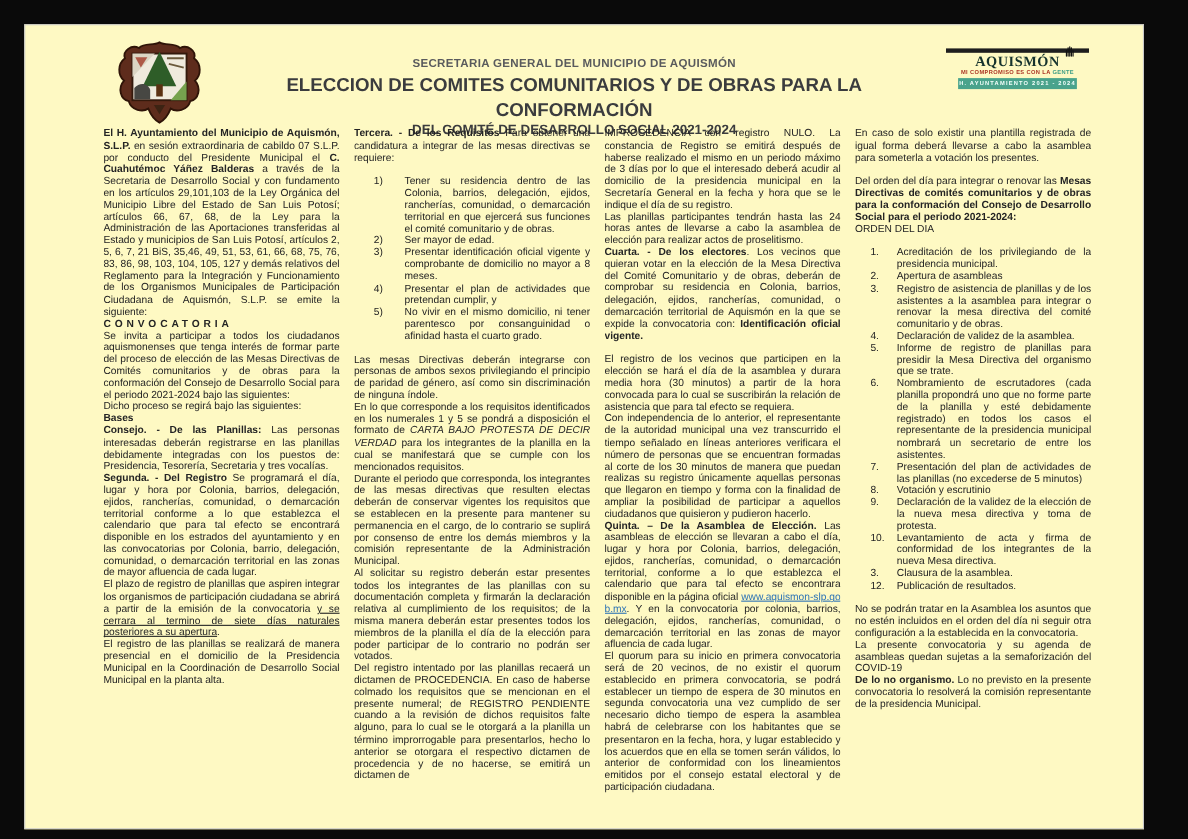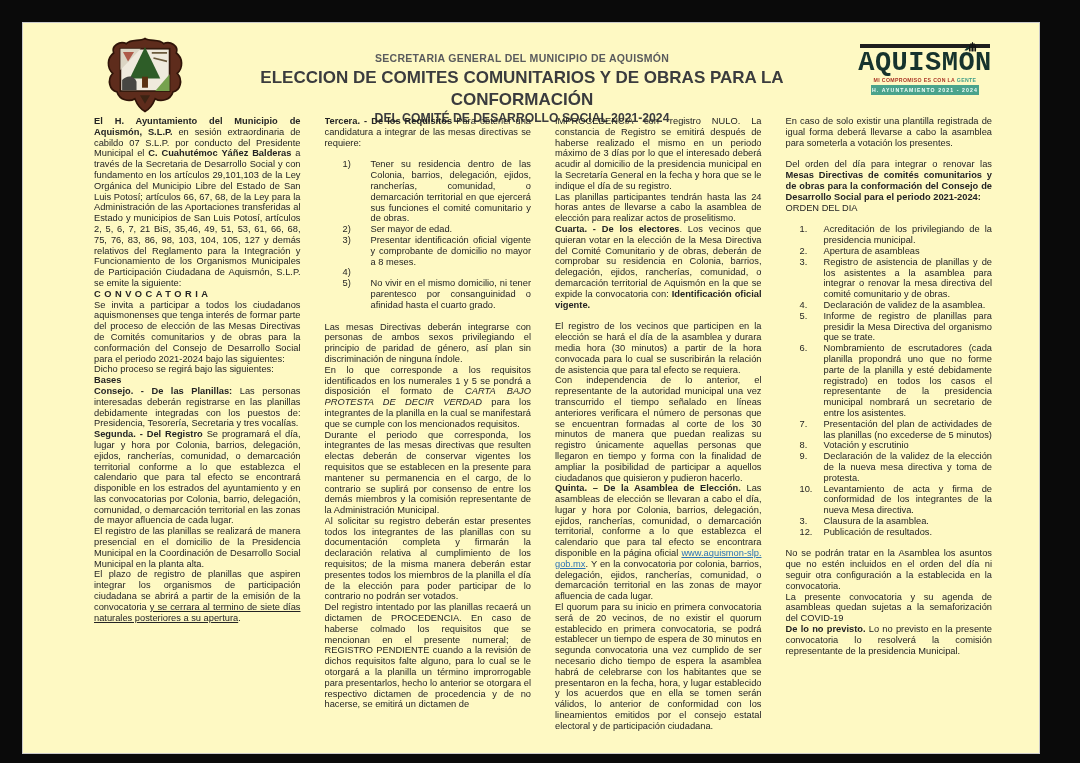--- a/index.html
+++ b/index.html
@@ -28,29 +28,29 @@
   }
   .crest{width:86px;height:78px;flex:0 0 86px;margin-left:10px;}
   .titles{flex:1;text-align:center;padding-top:16px;}
   .t1{font-size:10.5px;font-weight:bold;color:#5a5b5d;letter-spacing:.3px;}
   .t2{font-size:17px;font-weight:bold;color:#3b3c3e;line-height:1.3;margin-top:3px;}
   .t3{font-size:12.2px;font-weight:bold;color:#3b3c3e;line-height:1.3;}
   
   .aq{width:138px;flex:0 0 138px;text-align:center;position:relative;margin-top:8px;}
   .aq-topbar{height:4px;background:#1e1e1e;width:94%;margin:0 auto;}
   .aq-hand{position:absolute;top:-3px;right:16px;}
-  .aq-word{font-size:27px;font-weight:800;color:#16332d;letter-spacing:.5px;line-height:1.05;margin-top:1px;font-family:Liberation Mono, monospace;}
+  .aq-word{font-size:13px;font-weight:800;color:#16332d;letter-spacing:.5px;line-height:1.05;margin-top:1px;font-family:Liberation Serif, serif;}
   .aq-tagline{font-size:5.2px;font-weight:bold;color:#ab3526;letter-spacing:.35px;margin-top:0;}
   .aq-tagline .accent{color:#3f9e86;}
   .aq-band{background:#4aa38c;color:#f2fffb;font-size:5.2px;letter-spacing:1.1px;padding:2px 0;margin:2px auto 0;width:78%;font-weight:bold;}
   
   .cols{
     display:grid;
     grid-template-columns:repeat(4,1fr);
-    column-gap:24px;
+    column-gap:13px;
     padding:8px 48px 0 72px;
     height:calc(100% - 104px);
     box-sizing:border-box;
     overflow:hidden;
   }
   .col{
     font-size:9.3px;
     line-height:10.8px;
     overflow:hidden;
   }
@@ -109,49 +109,50 @@
 
   <main class="cols">
     <section class="col">
         <p class="para"><span class="b">El H. Ayuntamiento del Municipio de Aquismón, S.L.P.</span> en sesión extraordinaria de cabildo 07 S.L.P. por conducto del Presidente Municipal el <span class="b">C. Cuahutémoc Yáñez Balderas</span> a través de la Secretaria de Desarrollo Social y con fundamento en los artículos 29,101,103 de la Ley Orgánica del Municipio Libre del Estado de San Luis Potosí; artículos 66, 67, 68, de la Ley para la Administración de las Aportaciones transferidas al Estado y municipios de San Luis Potosí, artículos 2, 5, 6, 7, 21 BiS, 35,46, 49, 51, 53, 61, 66, 68, 75, 76, 83, 86, 98, 103, 104, 105, 127 y demás relativos del Reglamento para la Integración y Funcionamiento de los Organismos Municipales de Participación Ciudadana de Aquismón, S.L.P. se emite la siguiente:</p>
         <div class="center spaced">CONVOCATORIA</div>
         <p class="para">Se invita a participar a todos los ciudadanos aquismonenses que tenga interés de formar parte del proceso de elección de las Mesas Directivas de Comités comunitarios y de obras para la conformación del Consejo de Desarrollo Social para el periodo 2021-2024 bajo las siguientes:</p>
         <p class="para">Dicho proceso se regirá bajo las siguientes:</p>
         <div class="center b">Bases</div>
         <p class="para"><span class="b">Consejo. - De las Planillas:</span> Las personas interesadas deberán registrarse en las planillas debidamente integradas con los puestos de: Presidencia, Tesorería, Secretaria y tres vocalías.</p>
         <p class="para"><span class="b">Segunda. - Del Registro</span> Se programará el día, lugar y hora por Colonia, barrios, delegación, ejidos, rancherías, comunidad, o demarcación territorial conforme a lo que establezca el calendario que para tal efecto se encontrará disponible en los estrados del ayuntamiento y en las convocatorias por Colonia, barrio, delegación, comunidad, o demarcación territorial en las zonas de mayor afluencia de cada lugar.</p>
+        <p class="para">El plazo de registro de planillas que aspiren integrar los organismos de participación ciudadana se abrirá a partir de la emisión de la convocatoria <span class="u">y se cerrara al termino de siete días naturales posteriores a su apertura</span>.</p>
         <p class="para">El registro de las planillas se realizará de manera presencial en el domicilio de la Presidencia Municipal en la Coordinación de Desarrollo Social Municipal en la planta alta.</p>
-        <p class="para">El plazo de registro de planillas que aspiren integrar los organismos de participación ciudadana se abrirá a partir de la emisión de la convocatoria <span class="u">y se cerrara al termino de siete días naturales posteriores a su apertura</span>.</p>
       </section>
     <section class="col">
         <p class="para"><span class="b">Tercera. - De los Requisitos</span> Para obtener una candidatura a integrar de las mesas directivas se requiere:</p>
         <div class="gap" style="height: 11px;"></div>
         <div class="list paren">
           <div class="li">
             <span class="n">1)</span>
             <div class="lt">Tener su residencia dentro de las Colonia, barrios, delegación, ejidos, rancherías, comunidad, o demarcación territorial en que ejercerá sus funciones el comité comunitario y de obras.</div>
           </div>
           <div class="li">
             <span class="n">2)</span>
             <div class="lt">Ser mayor de edad.</div>
           </div>
           <div class="li">
             <span class="n">3)</span>
             <div class="lt">Presentar identificación oficial vigente y comprobante de domicilio no mayor a 8 meses.</div>
           </div>
           <div class="li">
             <span class="n">4)</span>
+            <div class="lt">Presentar el plan de actividades que pretendan cumplir, y</div>
           </div>
           <div class="li">
             <span class="n">5)</span>
             <div class="lt">No vivir en el mismo domicilio, ni tener parentesco por consanguinidad o afinidad hasta el cuarto grado.</div>
           </div>
         </div>
         <div class="gap" style="height: 11px;"></div>
-        <p class="para">Las mesas Directivas deberán integrarse con personas de ambos sexos privilegiando el principio de paridad de género, así plan sin discriminación de ninguna índole.</p>
+        <p class="para">Las mesas Directivas deberán integrarse con personas de ambos sexos privilegiando el principio de paridad de género, así como sin discriminación de ninguna índole.</p>
         <p class="para">En lo que corresponde a los requisitos identificados en los numerales 1 y 5 se pondrá a disposición el formato de <span class="i">CARTA BAJO PROTESTA DE DECIR VERDAD</span> para los integrantes de la planilla en la cual se manifestará que se cumple con los mencionados requisitos.</p>
         <p class="para">Durante el periodo que corresponda, los integrantes de las mesas directivas que resulten electas deberán de conservar vigentes los requisitos que se establecen en la presente para mantener su permanencia en el cargo, de lo contrario se suplirá por consenso de entre los demás miembros y la comisión representante de la Administración Municipal.</p>
         <p class="para">Al solicitar su registro deberán estar presentes todos los integrantes de las planillas con su documentación completa y firmarán la declaración relativa al cumplimiento de los requisitos; de la misma manera deberán estar presentes todos los miembros de la planilla el día de la elección para poder participar de lo contrario no podrán ser votados.</p>
         <p class="para">Del registro intentado por las planillas recaerá un dictamen de PROCEDENCIA. En caso de haberse colmado los requisitos que se mencionan en el presente numeral; de REGISTRO PENDIENTE cuando a la revisión de dichos requisitos falte alguno, para lo cual se le otorgará a la planilla un término improrrogable para presentarlos, hecho lo anterior se otorgara el respectivo dictamen de procedencia y de no hacerse, se emitirá un dictamen de</p>
       </section>
     <section class="col">
         <p class="para">IMPROCEDENCIA con registro NULO. La constancia de Registro se emitirá después de haberse realizado el mismo en un periodo máximo de 3 días por lo que el interesado deberá acudir al domicilio de la presidencia municipal en la Secretaría General en la fecha y hora que se le indique el día de su registro.</p>
         <p class="para">Las planillas participantes tendrán hasta las 24 horas antes de llevarse a cabo la asamblea de elección para realizar actos de proselitismo.</p>
         <p class="para"><span class="b">Cuarta. - De los electores</span>. Los vecinos que quieran votar en la elección de la Mesa Directiva del Comité Comunitario y de obras, deberán de comprobar su residencia en Colonia, barrios, delegación, ejidos, rancherías, comunidad, o demarcación territorial de Aquismón en la que se expide la convocatoria con: <span class="b">Identificación oficial vigente.</span></p>
         <div class="gap" style="height: 11px;"></div>
@@ -212,17 +213,17 @@
             <div class="lt">Clausura de la asamblea.</div>
           </div>
           <div class="li">
             <span class="n">12.</span>
             <div class="lt">Publicación de resultados.</div>
           </div>
         </div>
         <div class="gap" style="height: 11px;"></div>
         <p class="para">No se podrán tratar en la Asamblea los asuntos que no estén incluidos en el orden del día ni seguir otra configuración a la establecida en la convocatoria.</p>
         <p class="para">La presente convocatoria y su agenda de asambleas quedan sujetas a la semaforización del COVID-19</p>
-        <p class="para"><span class="b">De lo no previsto.</span> Lo no previsto en la presente convocatoria lo resolverá la comisión representante de la presidencia Municipal.</p>
+        <p class="para"><span class="b">De lo no organismo.</span> Lo no previsto en la presente convocatoria lo resolverá la comisión representante de la presidencia Municipal.</p>
       </section>
   </main>
 
 </div>
 
 </body></html>

